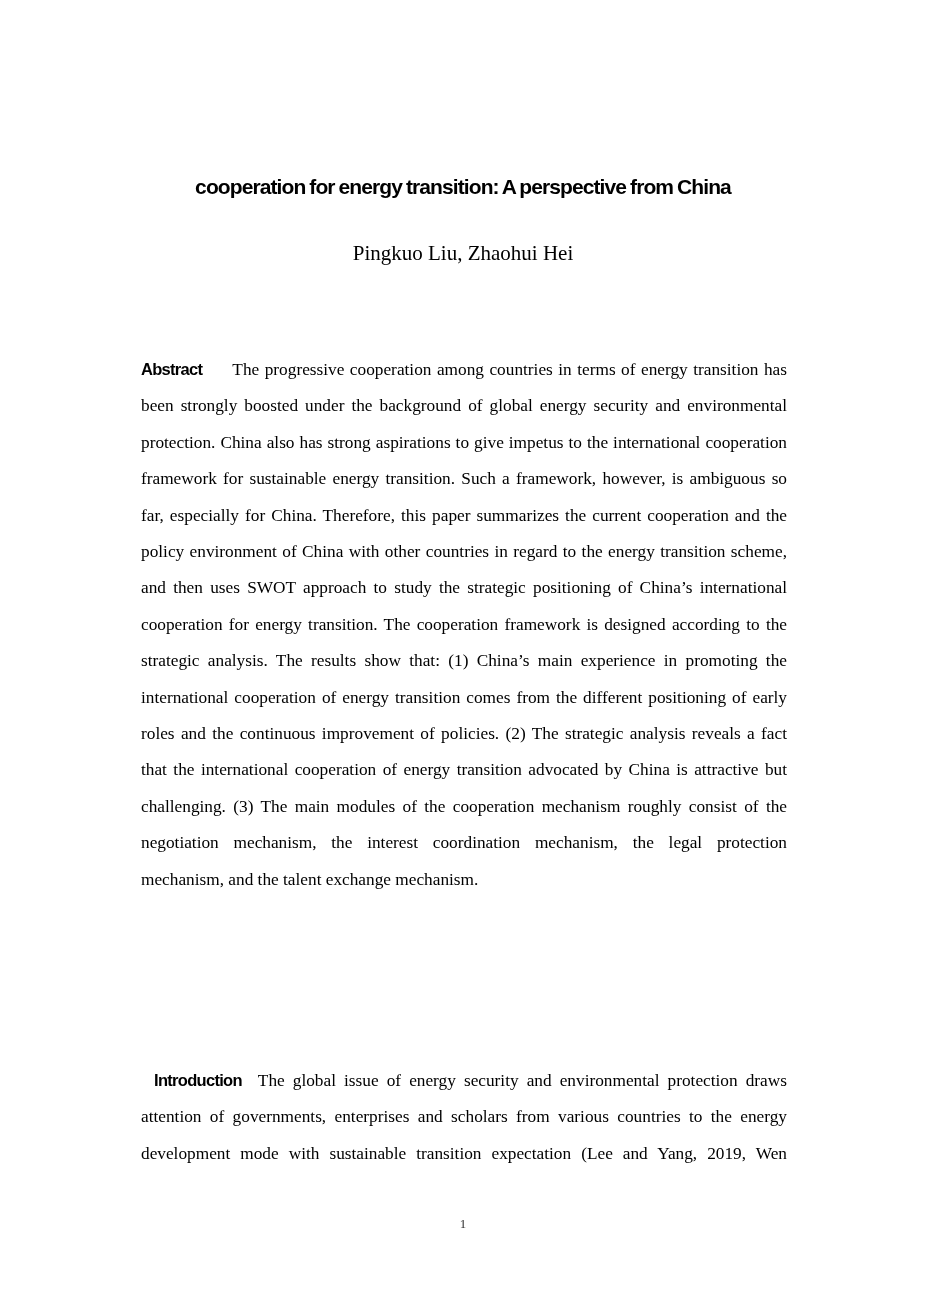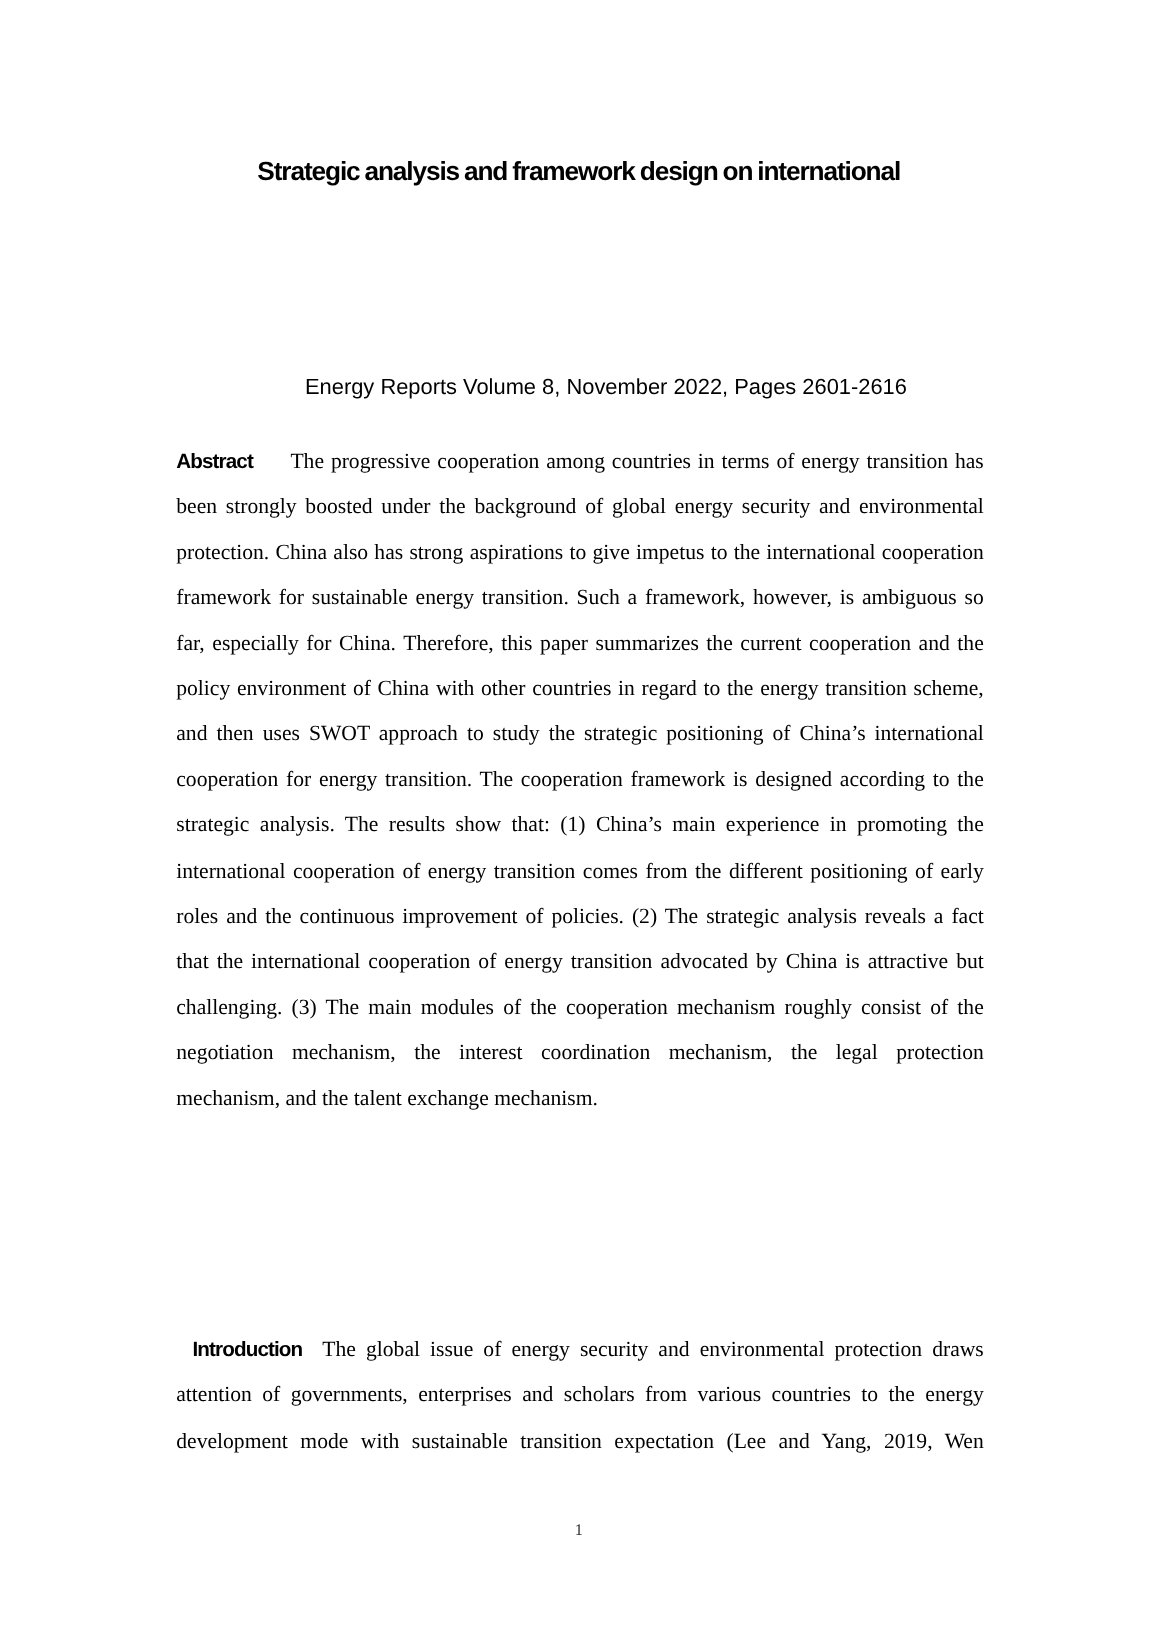--- a/index.html
+++ b/index.html
@@ -89,24 +89,24 @@
       font-family: "Liberation Serif", serif;
       font-size: 13px;
       color: #333333;
     }
   </style>
 </head>
 <body>
 
 <div class="page">
 
-  <h1 class="title title-line-1">Strategic analysis and framework design on international</h1>
+  <h1 class="title title-line-2">cooperation for energy transition: A perspective from China</h1>
 
+  <div class="authors">Pingkuo Liu, Zhaohui Hei</div>
 
-  <div class="citation">Energy Reports Volume 8, November 2022, Pages 2601-2616</div>
 
   <div class="section abstract">
     <p><span class="section-label">Abstract</span><span>The progressive cooperation among countries in terms of energy transition has been strongly boosted under the background of global energy security and environmental protection. China also has strong aspirations to give impetus to the international cooperation framework for sustainable energy transition. Such a framework, however, is ambiguous so far, especially for China. Therefore, this paper summarizes the current cooperation and the policy environment of China with other countries in regard to the energy transition scheme, and then uses SWOT approach to study the strategic positioning of China’s international cooperation for energy transition. The cooperation framework is designed according to the strategic analysis. The results show that: (1) China’s main experience in promoting the international cooperation of energy transition comes from the different positioning of early roles and the continuous improvement of policies. (2) The strategic analysis reveals a fact that the international cooperation of energy transition advocated by China is attractive but challenging. (3) The main modules of the cooperation mechanism roughly consist of the negotiation mechanism, the interest coordination mechanism, the legal protection mechanism, and the talent exchange mechanism.</span></p>
   </div>
 
 
   <div class="section introduction">
     <p class="intro-text"><span class="section-label">Introduction</span><span>The global issue of energy security and environmental protection draws attention of governments, enterprises and scholars from various countries to the energy development mode with sustainable transition expectation (Lee and Yang, 2019, Wen</span></p>
   </div>
 

